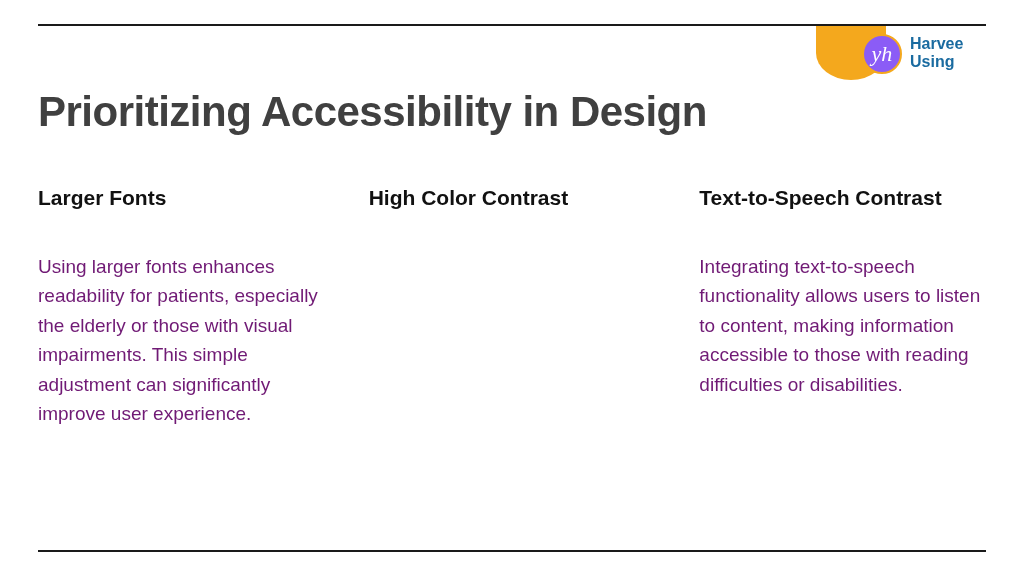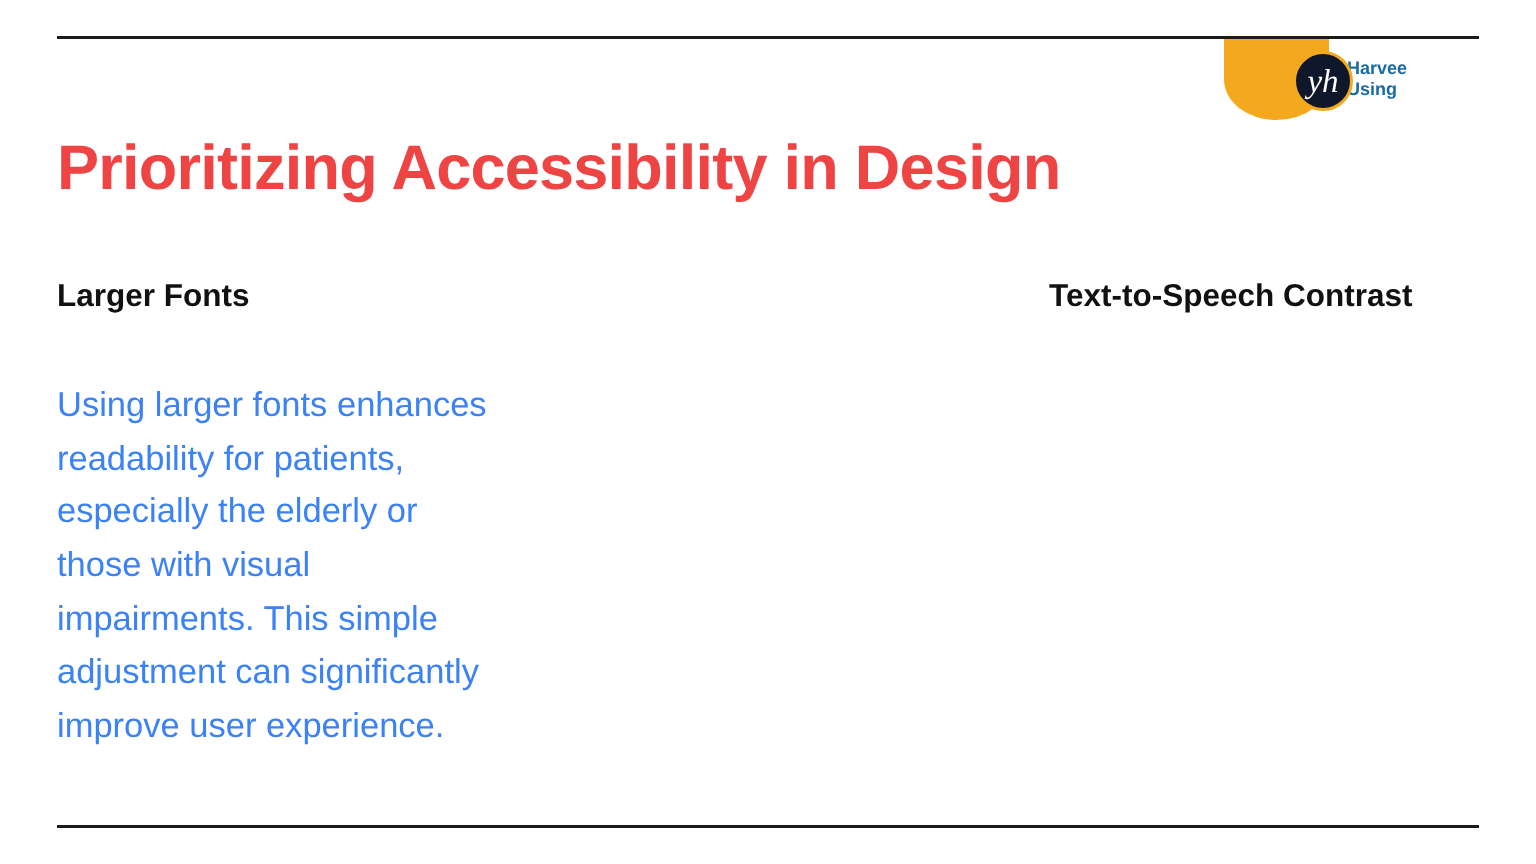--- a/index.html
+++ b/index.html
@@ -43,71 +43,71 @@
     background: #f4a81d;
     border-radius: 0 0 70px 70px / 0 0 54px 54px;
     position: relative;
   }
   .logo-circle {
     position: absolute;
     left: 46px;
     top: 8px;
     width: 40px;
     height: 40px;
-    background: #0f172a;
+    background: #8b5cf6;
     border: 2px solid #f4a81d;
     border-radius: 50%;
     display: flex;
     align-items: center;
     justify-content: center;
   }
   .logo-circle span {
     color: #fff;
     font-style: italic;
     font-family: "Brush Script MT", cursive;
     font-size: 22px;
     line-height: 1;
   }
   .logo-text {
-    margin-left: 12px;
-    font-size: 12px;
+    margin-left: 24px;
+    font-size: 16px;
     font-weight: 600;
     color: #1a6ba0;
     line-height: 1.15;
   }
   .title {
     position: absolute;
     top: 88px;
     left: 38px;
     font-size: 42px;
     font-weight: 800;
     letter-spacing: -0.5px;
-    color: #ef4444;
+    color: #404040;
   }
   .columns {
     position: absolute;
     top: 186px;
     left: 38px;
     right: 22px;
     display: flex;
     gap: 28px;
   }
   .col {
     flex: 1;
   }
   .col-title {
     font-size: 21px;
     font-weight: 700;
     color: #111;
     margin-bottom: 42px;
   }
   .col-body {
-    font-size: 23px;
+    font-size: 19px;
     line-height: 1.55;
-    color: #3b82f6;
+    color: #701a75;
     max-width: 290px;
   }
 </style>
 </head>
 <body>
 
 <div class="top-rule"></div>
 
 <div class="logo-wrap">
   <div class="logo-shape">
@@ -122,19 +122,21 @@
 </div>
 
 <h1 class="title">Prioritizing Accessibility in Design</h1>
 
 <div class="columns">
   <div class="col">
     <div class="col-title">Larger Fonts</div>
     <div class="col-body">Using larger fonts enhances readability for patients, especially the elderly or those with visual impairments. This simple adjustment can significantly improve user experience.</div>
   </div>
   <div class="col">
+    <div class="col-title">High Color Contrast</div>
   </div>
   <div class="col">
     <div class="col-title">Text-to-Speech Contrast</div>
+    <div class="col-body">Integrating text-to-speech functionality allows users to listen to content, making information accessible to those with reading difficulties or disabilities.</div>
   </div>
 </div>
 
 <div class="bottom-rule"></div>
 
 </body></html>

